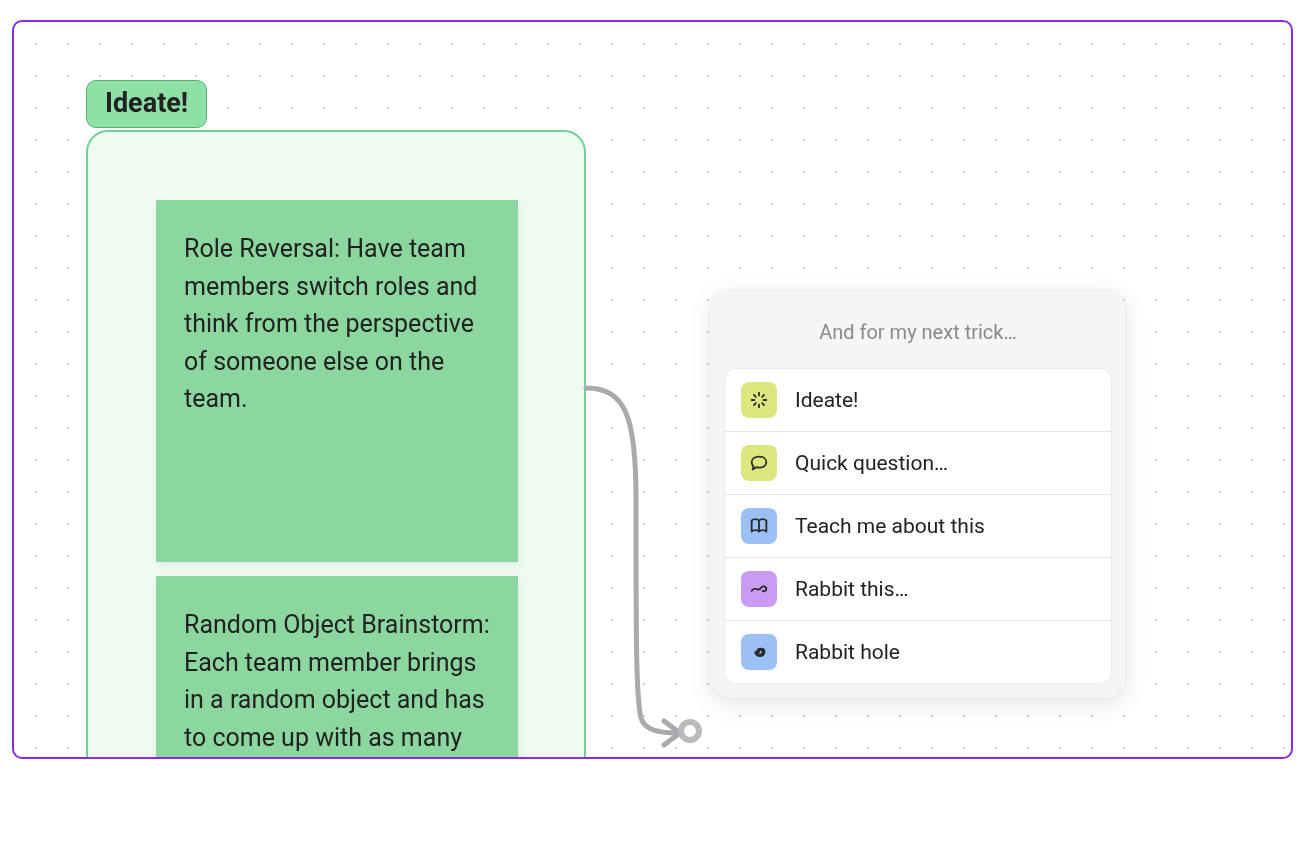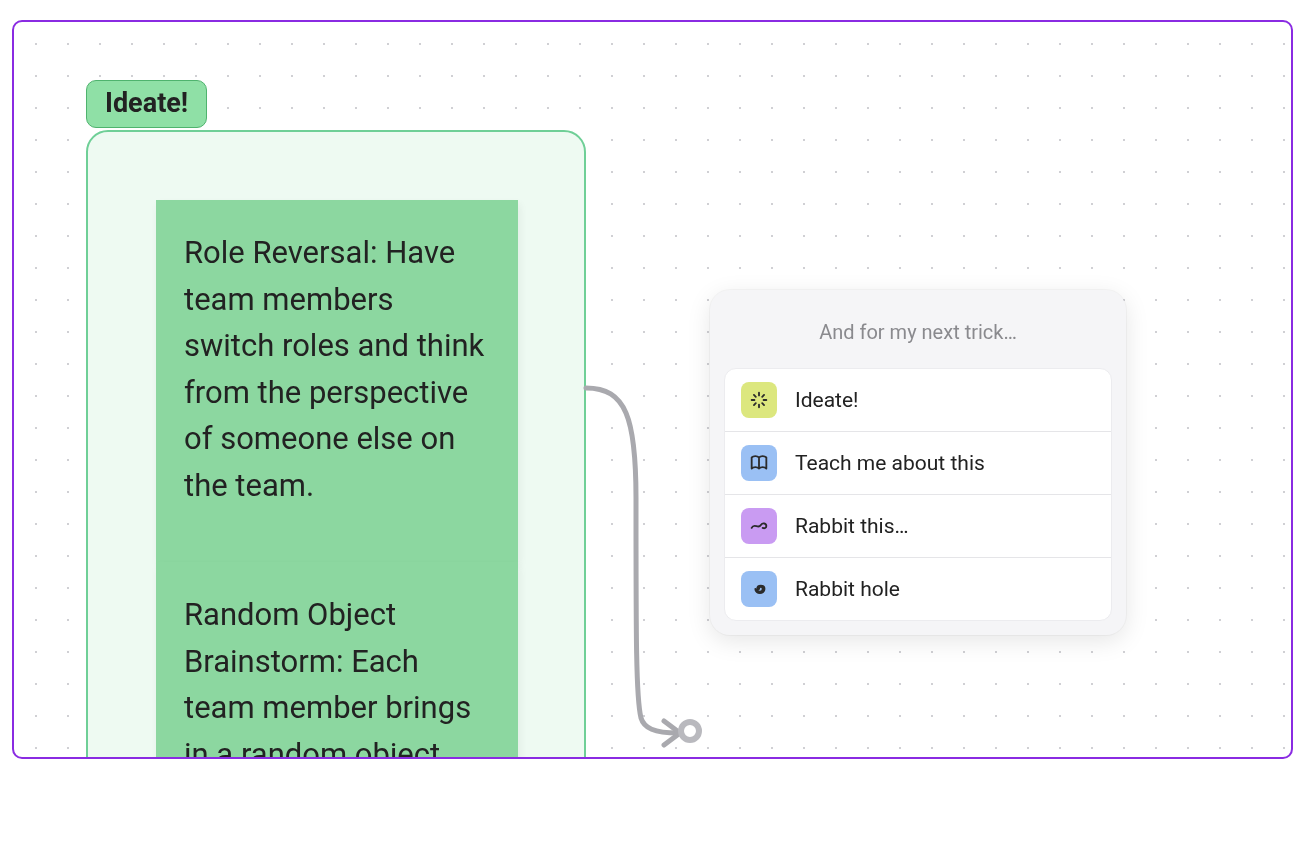--- a/index.html
+++ b/index.html
@@ -64,22 +64,23 @@
     height: 900px; 
     background: var(--panel-bg);
     border: 2px solid var(--panel-border);
     border-radius: 22px;
     padding: 68px 42px 40px 68px;
   }
   .sticky {
     width: 362px;
     min-height: 362px;
     background: var(--sticky-bg);
+    margin-bottom: 14px;
     padding: 30px 28px;
-    font-size: 31px;
+    font-size: 25px;
     line-height: 1.5;
     color: #222;
     box-shadow: 2px 4px 8px rgba(0,0,0,.06);
   }
   .sticky.second { min-height: 380px; }
 
   
   .connector {
     position: absolute;
     top: 356px;
@@ -179,20 +180,28 @@
 
       <div class="menu-row">
         <span class="icon-box ic-yellow">
           <svg viewBox="0 0 24 24">
               <path d="M12 4v3M12 17v3M4 12h3M17 12h3M6.5 6.5l2 2M15.5 15.5l2 2M6.5 17.5l2-2M15.5 8.5l2-2"></path>
             </svg>
         </span>
         <span>Ideate!</span>
       </div>
 
+      <div class="menu-row">
+        <span class="icon-box ic-yellow">
+          <svg viewBox="0 0 24 24">
+              <path d="M4 11c0-4 4-6 8-6s8 2 8 6-4 6-8 6c-1 0-2-.1-2.8-.4L5 19l1-3.2C4.7 14.6 4 13 4 11z"></path>
+            </svg>
+        </span>
+        <span>Quick question…</span>
+      </div>
 
 
       <div class="menu-row">
         <span class="icon-box ic-blue">
           <svg viewBox="0 0 24 24">
               <path d="M12 6c-2-2-6-2-8 0v12c2-2 6-2 8 0 2-2 6-2 8 0V6c-2-2-6-2-8 0zM12 6v12"></path>
             </svg>
         </span>
         <span>Teach me about this</span>
       </div>

